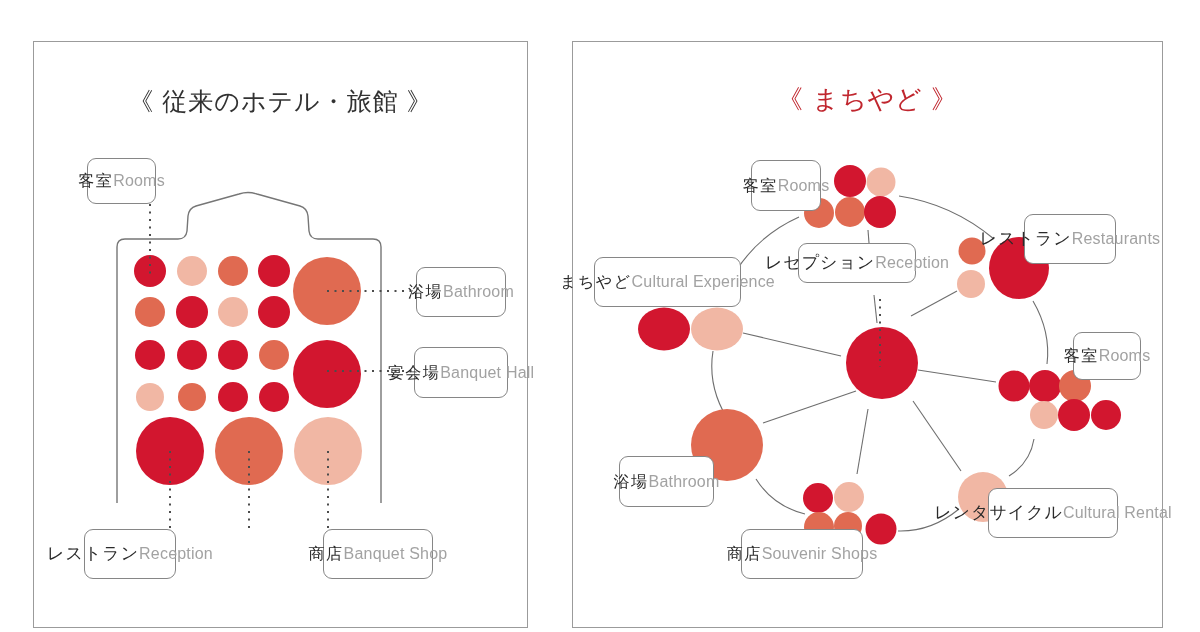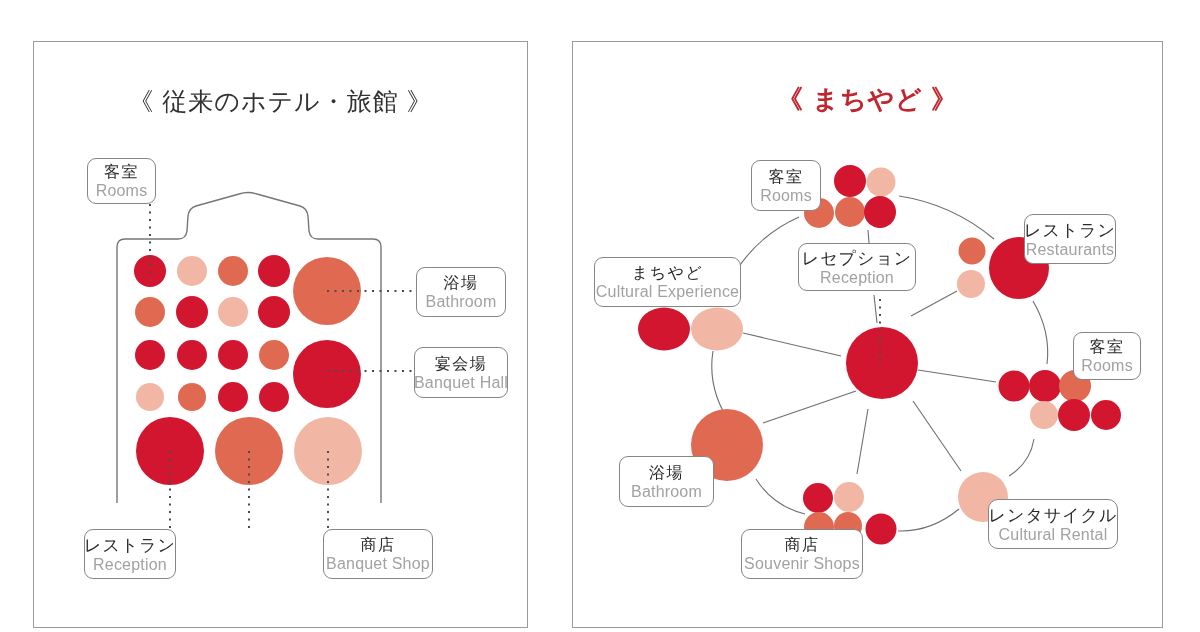--- a/index.html
+++ b/index.html
@@ -3,22 +3,22 @@
 <meta charset="utf-8">
 <style>
   html,body{margin:0;padding:0;background:#ffffff;width:1200px;height:632px;overflow:hidden;}
   body{font-family:"Liberation Sans",sans-serif;}
   .panel{position:absolute;background:#fff;border:1px solid #9b9b9b;box-sizing:border-box;margin-top:18px;}
   #panel-left{left:33px;top:23px;width:495px;height:587px;}
   #panel-right{left:572px;top:23px;width:591px;height:587px;}
   .panel svg{position:absolute;left:0;top:0;}
   .panel-title{position:absolute;width:100%;text-align:center;font-weight:500;line-height:1;white-space:nowrap;}
   #panel-left .panel-title{top:47px;font-size:25px;letter-spacing:1px;color:#323232;}
-  #panel-right .panel-title{top:44px;font-size:26px;letter-spacing:1px;color:#c0262e;font-weight:bold;}
-  .label{position:absolute;background:#fff;border:1.6px solid #868686;border-radius:9px;display:flex;flex-direction:column;align-items:center;justify-content:center;box-sizing:border-box;}
+  #panel-right .panel-title{top:44px;font-size:26px;letter-spacing:1px;color:#c0262e;}
+  .label{position:absolute;background:#fff;border:1.6px solid #868686;border-radius:9px;display:flex;align-items:center;justify-content:center;box-sizing:border-box;}
   .label .jp{font-size:16px;color:#2a2a2a;letter-spacing:1.5px;font-weight:500;line-height:1.25;white-space:nowrap;}
   .label.small-jp .jp{font-size:17px;letter-spacing:1px;}
   .label .en{font-size:16px;color:#a2a2a2;letter-spacing:0.2px;line-height:1.1;white-space:nowrap;}
 </style>
 </head>
 <body>
 
 <div class="panel" id="panel-left">
   <svg id="svg-left" width="493" height="585" viewBox="0 0 493 585">
       <path d="M 83 461 L 83 205 Q 83 197 91 197 L 144 197 Q 152 197 153 189 L 154 174 Q 155 166 162 164 L 205 152 Q 214 149 223 152 L 266 164 Q 273 166 274 174 L 275 189 Q 276 197 284 197 L 339 197 Q 347 197 347 205 L 347 461" fill="none" stroke="#767676" stroke-width="1.4" stroke-linejoin="round"></path>
@@ -114,33 +114,33 @@
       <ellipse cx="91" cy="287" rx="26" ry="21.5" fill="#d2162f"></ellipse>
       <ellipse cx="144" cy="287" rx="26" ry="21.5" fill="#f1b7a4"></ellipse>
       <ellipse cx="309" cy="321" rx="36" ry="36" fill="#d2162f"></ellipse>
       <line x1="307" y1="257" x2="307" y2="325" stroke="#4c4c4c" stroke-width="2" stroke-dasharray="2 5.5"></line>
     </svg>
   <div class="panel-title">《 まちやど 》</div>
 <div class="label" style="left: 178px; top: 118px; width: 70px; height: 51px;">
       <div class="jp">客室</div>
       <div class="en">Rooms</div>
     </div>
-    <div class="label small-jp" style="left: 225px; top: 201px; width: 118px; height: 48px;">
+    <div class="label small-jp" style="left: 225px; top: 201px; width: 118px; height: 40px;">
       <div class="jp">レセプション</div>
       <div class="en">Reception</div>
     </div>
     <div class="label small-jp" style="left: 451px; top: 172px; width: 92px; height: 50px;">
       <div class="jp">レストラン</div>
       <div class="en">Restaurants</div>
     </div>
     <div class="label" style="left: 500px; top: 290px; width: 68px; height: 48px;">
       <div class="jp">客室</div>
       <div class="en">Rooms</div>
     </div>
-    <div class="label small-jp" style="left: 415px; top: 457px; width: 130px; height: 50px; border-radius: 10px;">
+    <div class="label small-jp" style="left: 415px; top: 446px; width: 130px; height: 50px;">
       <div class="jp">レンタサイクル</div>
       <div class="en">Cultural Rental</div>
     </div>
     <div class="label" style="left: 168px; top: 487px; width: 122px; height: 50px;">
       <div class="jp">商店</div>
       <div class="en">Souvenir Shops</div>
     </div>
     <div class="label" style="left: 46px; top: 414px; width: 95px; height: 51px;">
       <div class="jp">浴場</div>
       <div class="en">Bathroom</div>

